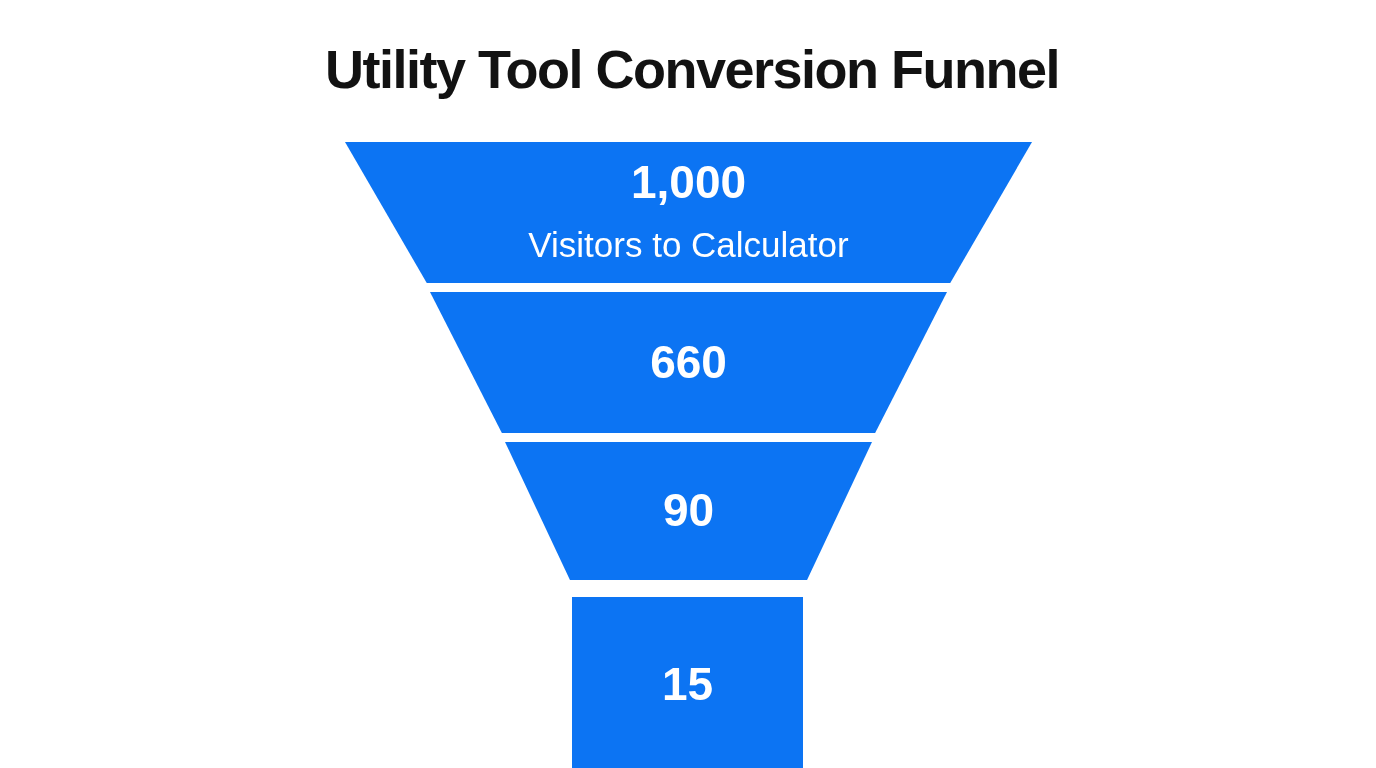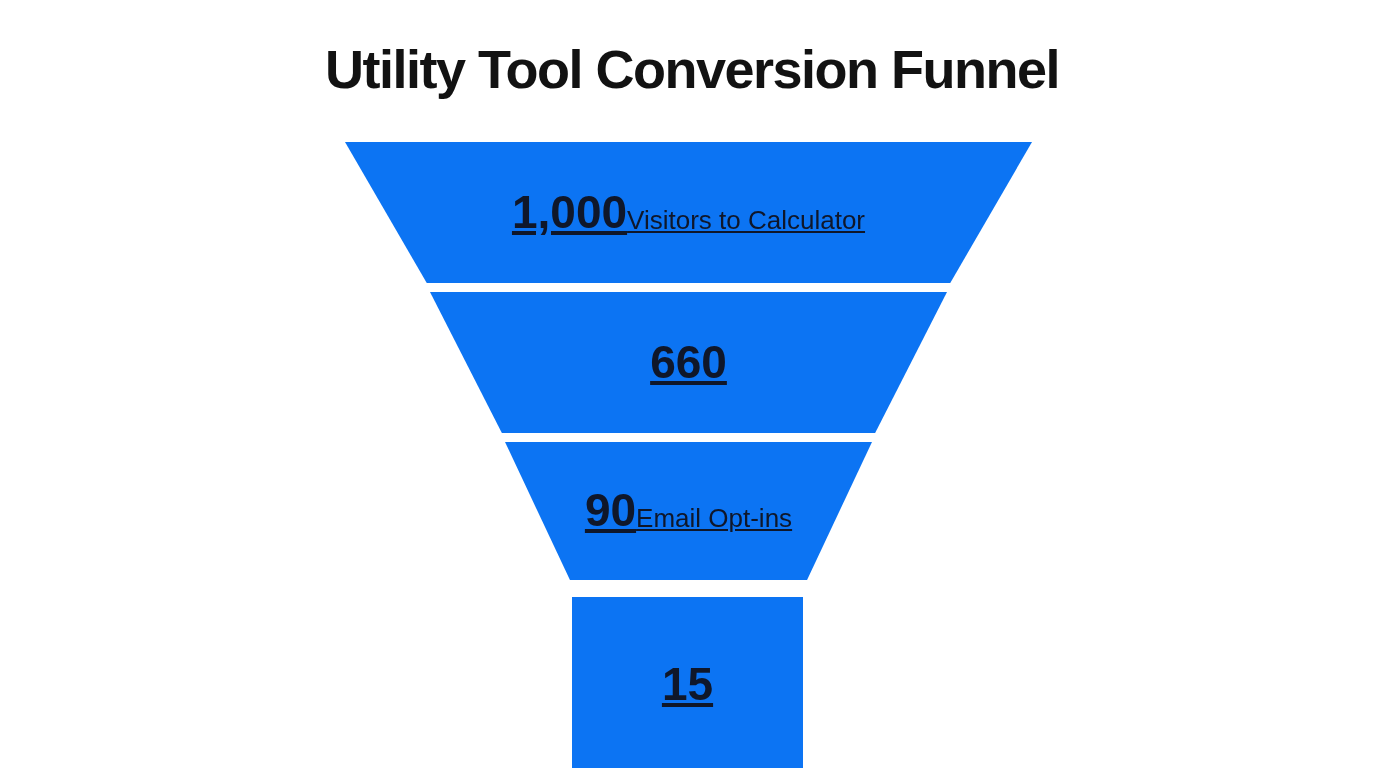--- a/index.html
+++ b/index.html
@@ -23,34 +23,33 @@
     margin: 4px;
     text-align: center;
     font-size: 54px;
     font-weight: bold;
     letter-spacing: -1.5px;
     color: #121212;
   }
   .stage {
     position: absolute;
     display: flex;
-    flex-direction: row;
+    flex-direction: column;
     align-items: center;
     justify-content: center;
     text-align: center;
-    color: #0f172a;
-    text-decoration: underline;
+    color: #ffffff;
   }
   .stage .num {
     font-weight: bold;
     font-size: 46px;
     line-height: 1.08;
   }
   .stage .lbl {
-    font-size: 26px;
+    font-size: 35px;
     line-height: 1.22;
     margin-top: 16px;
   }
   
   .s0 { left: 345px; top: 142px; width: 687px; height: 141px;
         clip-path: polygon(0 0, 100% 0, 88.1% 100%, 11.9% 100%); }
   .s1 { left: 430px; top: 292px; width: 517px; height: 141px;
         clip-path: polygon(0 0, 100% 0, 86.1% 100%, 13.9% 100%); }
   .s2 { left: 505px; top: 442px; width: 367px; height: 138px;
         clip-path: polygon(0 0, 100% 0, 82.3% 100%, 17.7% 100%); }
@@ -68,20 +67,19 @@
     <div class="num">1,000</div>
     <div class="lbl">Visitors to Calculator</div>
   </div>
 
   <div class="stage s1" style="background-color: rgb(12, 116, 243);">
     <div class="num">660</div>
   </div>
 
   <div class="stage s2" style="background-color: rgb(12, 116, 243);">
     <div class="num">90</div>
-    <div class="lbl">Email Opt-ins</div>
   </div>
 
   <div class="stage s3" style="background-color: rgb(12, 116, 243);">
     <div class="num">15</div>
   </div>
 
 </div>
 
 </body></html>

